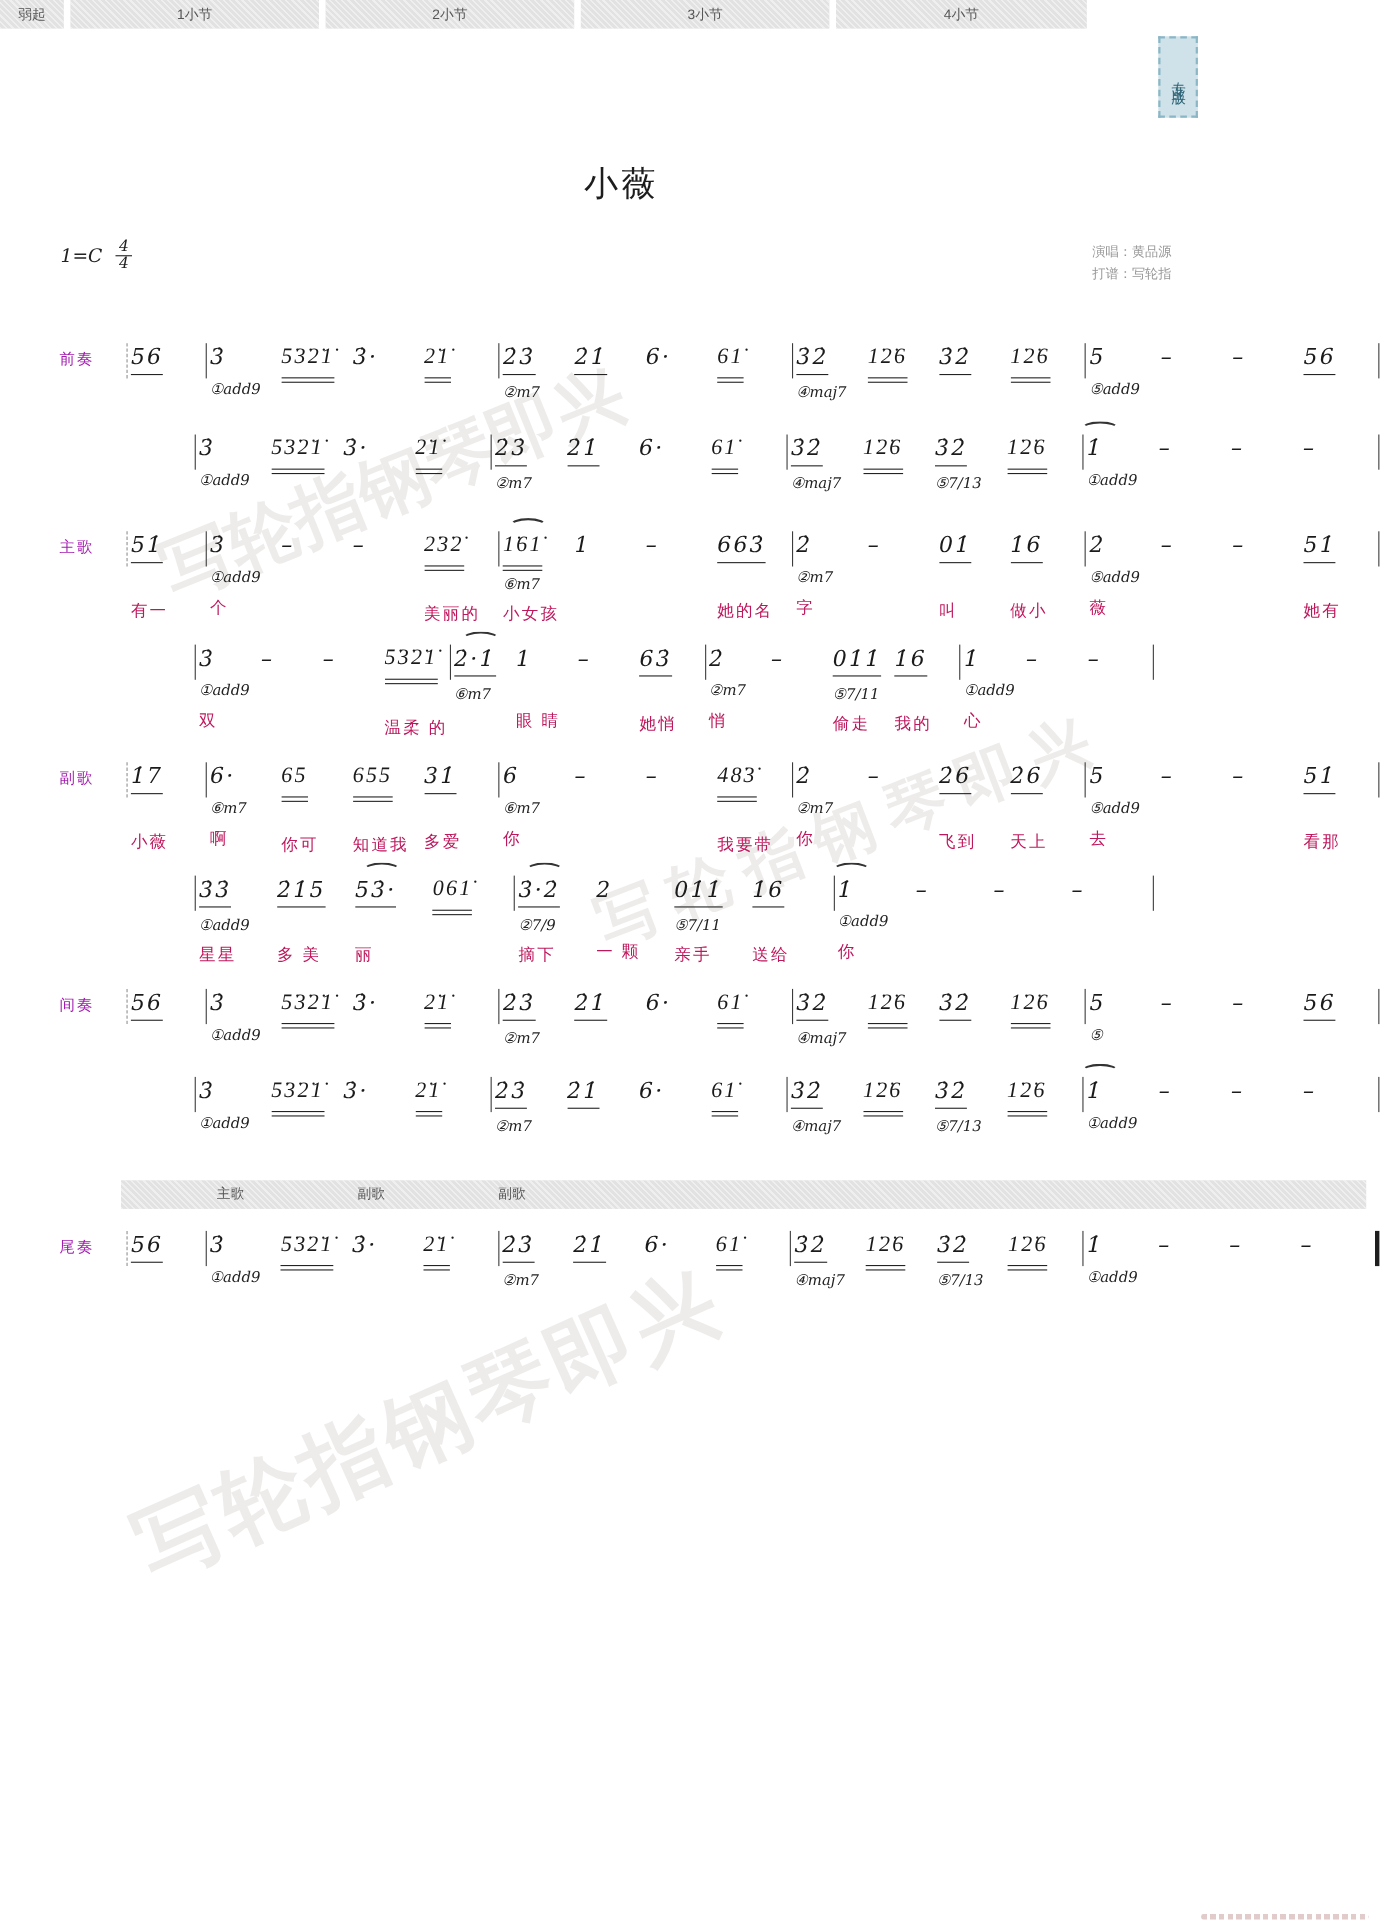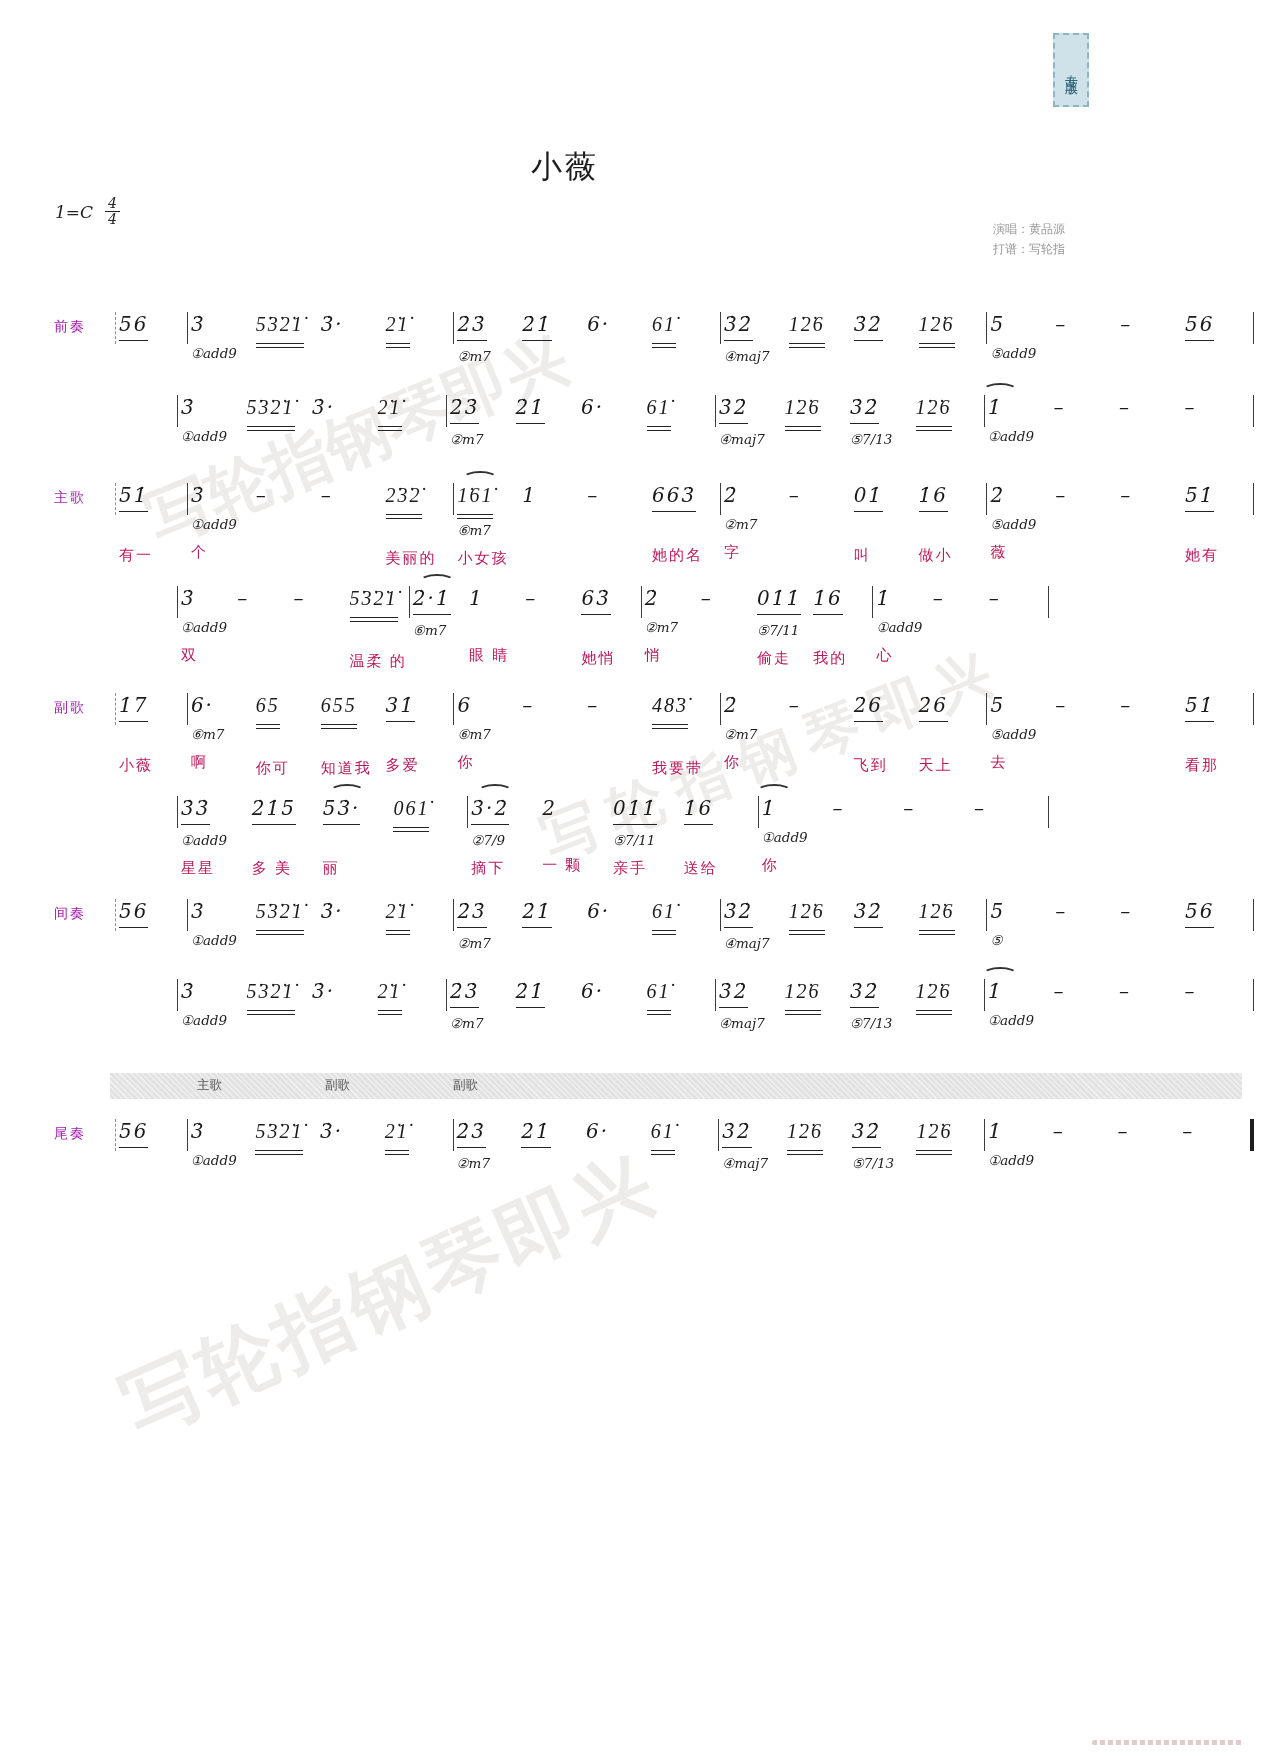--- a/index.html
+++ b/index.html
@@ -8,21 +8,21 @@
   
   .badge{position:absolute;left:1053px;top:33px;width:36px;height:74px;
          background:#cfe2ea;border:2px dashed #8ab6c6;box-sizing:border-box;
          display:flex;align-items:center;justify-content:center;}
   .badge span{writing-mode:vertical-rl;font-size:13px;color:#2f6577;letter-spacing:4px;}
   
   .title{position:absolute;left:0;top:146px;width:1130px;margin:0;text-align:center;
          font-size:31px;font-weight:500;color:#1d1d1d;letter-spacing:3px;
          font-family:"Liberation Sans",sans-serif;}
   
-  .keysig{position:absolute;left:55px;top:196px;display:flex;align-items:center;gap:12px;}
+  .keysig{position:absolute;left:55px;top:217px;display:flex;align-items:center;gap:12px;}
   .keytext{font:italic 17px "DejaVu Serif",serif;color:#222;}
   .meter{display:inline-flex;flex-direction:column;align-items:center;}
   .meter i{font:italic 14px "DejaVu Serif",serif;color:#222;line-height:15px;padding:0 3px;}
   .meter i:first-child{border-bottom:1.4px solid #222;}
   
   .credits{position:absolute;left:880px;top:203px;width:185px;text-align:right;
            font-size:12px;color:#979797;line-height:20px;margin-top:16px;}
   
   .strip{position:absolute;background:#e2e2e2;
          background-image:repeating-linear-gradient(45deg,rgba(255,255,255,.45) 0 1.5px,transparent 1.5px 4px);
@@ -84,20 +84,27 @@
       <i>4</i>
       <i>4</i>
     </span>
   </div>
 
   <div class="credits">
     <div>演唱：黄品源</div>
     <div>打谱：写轮指</div>
   </div>
 
+  <div class="bar1">
+    <div class="cell">弱起</div>
+    <div class="cell">1小节</div>
+    <div class="cell">2小节</div>
+    <div class="cell">3小节</div>
+    <div class="cell">4小节</div>
+  </div>
 
   <div class="wm wm1">写轮指钢琴即兴</div>
   <div class="wm wm2">写轮指钢琴即兴</div>
   <div class="wm wm3">写轮指钢琴即兴</div>
 
   <div id="score">
       <div class="row" style="top: 310px; width: 1145px;">
         <span class="rowlabel">前奏</span>
         <div class="line">
           <div class="bl d"></div>

